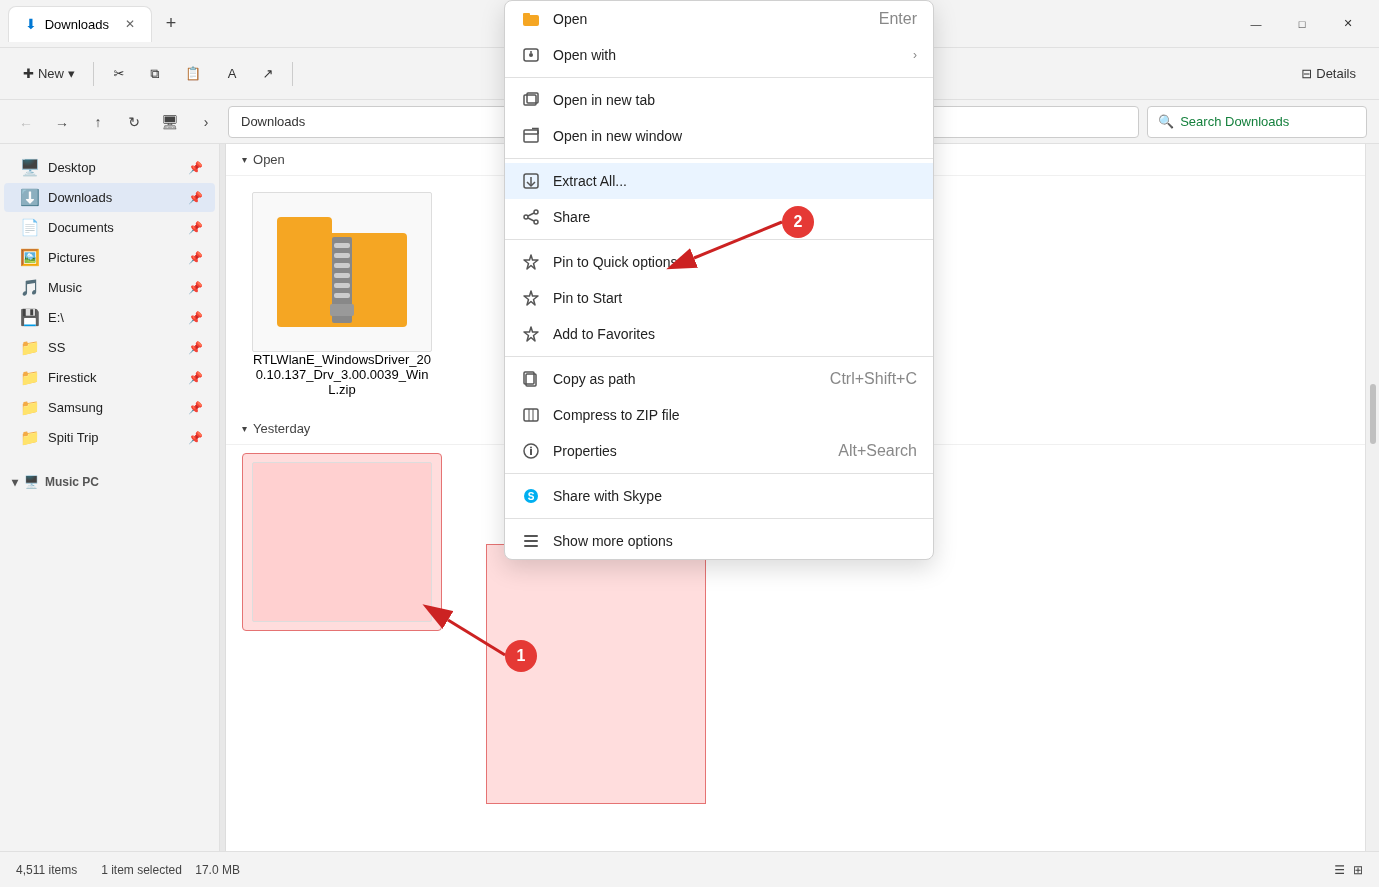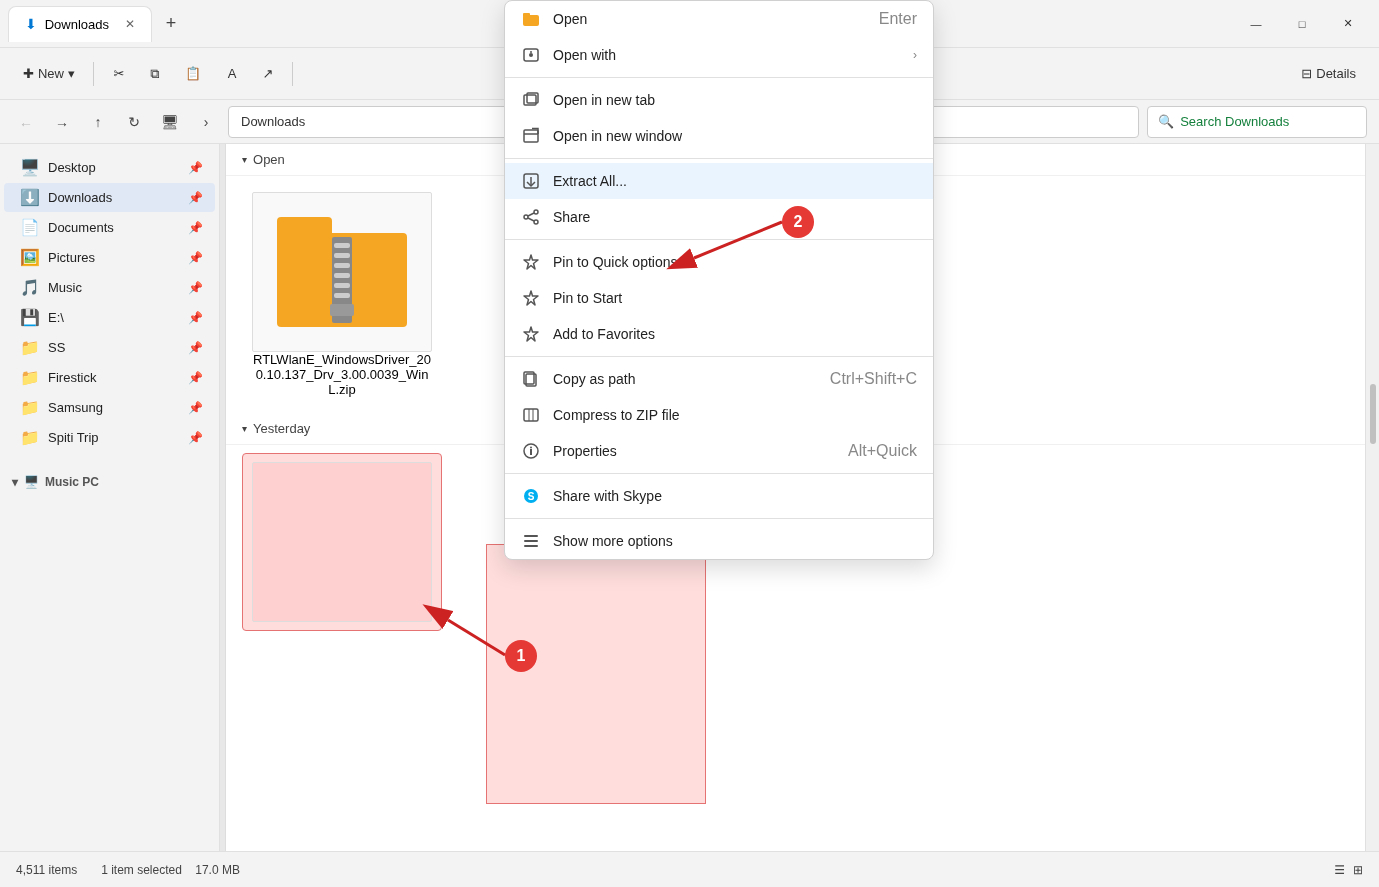--- a/index.html
+++ b/index.html
@@ -519,21 +519,21 @@
 
   <div class="ctx-item">
     <span class="ctx-icon">
       <svg width="18" height="18" viewBox="0 0 18 18">
           <circle cx="9" cy="9" r="7" fill="none" stroke="#555" stroke-width="1.5"></circle>
           <line x1="9" y1="7" x2="9" y2="13" stroke="#555" stroke-width="2"></line>
           <circle cx="9" cy="5.5" r="1" fill="#555"></circle>
         </svg>
     </span>
     <span>Properties</span>
-    <span class="ctx-shortcut">Alt+Quick</span>
+    <span class="ctx-shortcut">Alt+Search</span>
   </div>
   <div class="ctx-sep"></div>
 
   <div class="ctx-item">
     <span class="ctx-icon">
       <svg width="18" height="18" viewBox="0 0 18 18">
           <circle cx="9" cy="9" r="7" fill="#00AFF0"></circle>
           <text x="9" y="13" text-anchor="middle" font-size="10" fill="white" font-weight="bold">S</text>
         </svg>
     </span>

